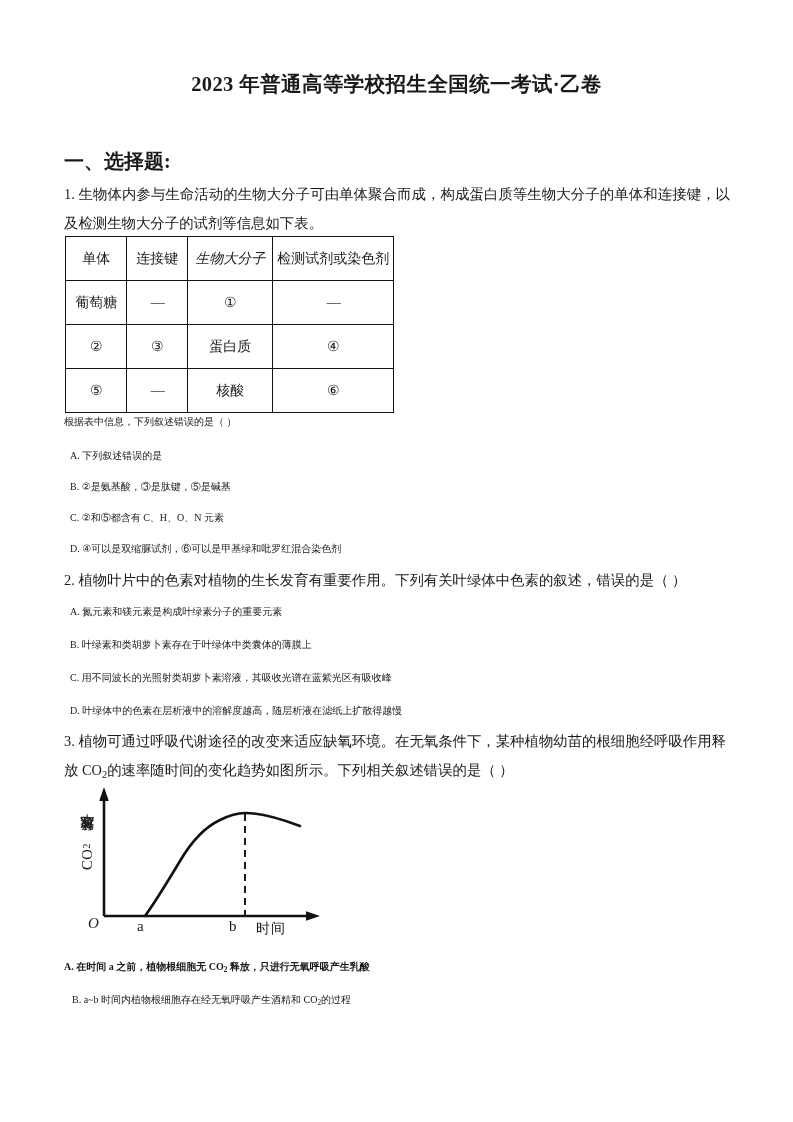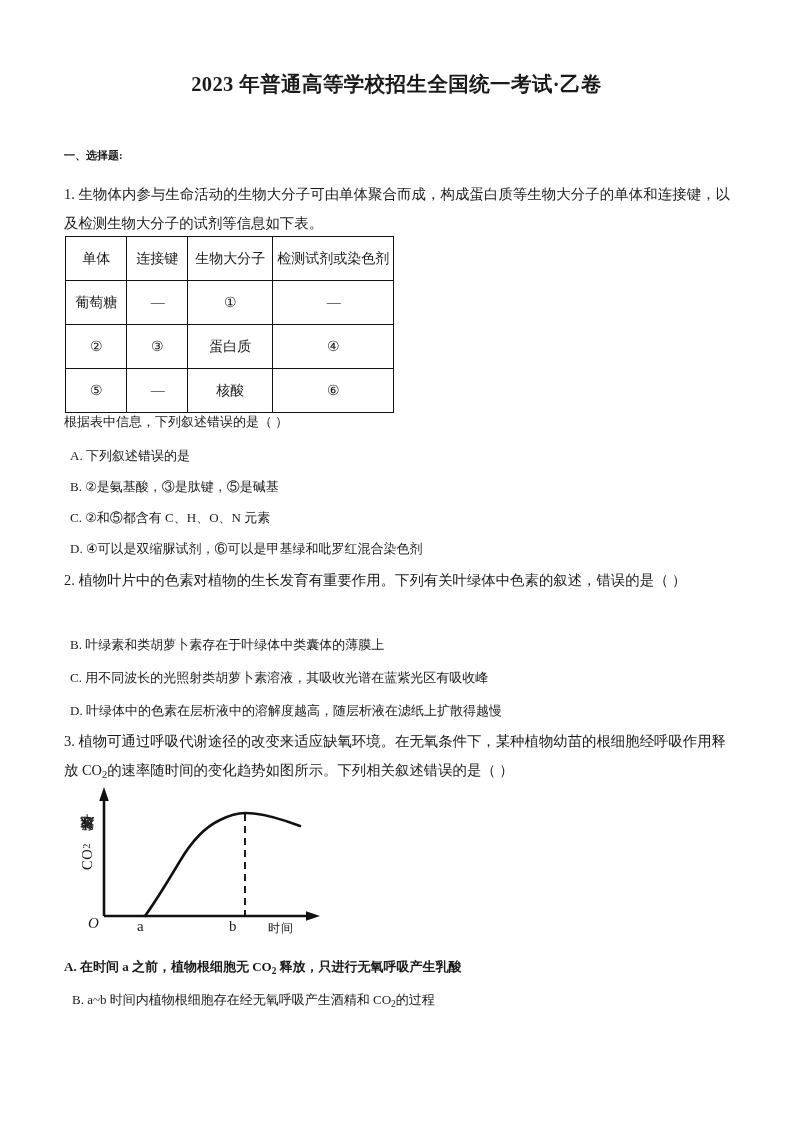--- a/index.html
+++ b/index.html
@@ -44,39 +44,39 @@
     text-indent: 16px;
     margin: 0;
     position: absolute;
     top: 110px;
     left: 0; right: 0;
   }
   .section-heading {
     position: absolute;
     top: 148px;
     left: 64px;
-    font-size: 11px;
+    font-size: 20px;
     font-weight: bold;
   }
 
   
   .qtext {
     position: absolute;
     left: 64px;
     width: 666px;
     font-size: 14.4px;
     line-height: 29px;
     text-align: justify;
     text-justify: inter-ideograph;
   }
   .opt {
     position: absolute;
     left: 70px;
     width: 660px;
-    font-size: 13px;
+    font-size: 10px;
     line-height: 27px;
     white-space: nowrap;
   }
   sub { font-size: 0.72em; vertical-align: -0.28em; }
 
   
   .bio-table {
     position: absolute;
     left: 65px;
     top: 236px;
@@ -88,21 +88,21 @@
   .bio-table td, .bio-table th {
     border: 1px solid #121212;
     text-align: center;
     vertical-align: middle;
     height: 43px;
     font-weight: normal;
     padding: 0 2px;
   }
   .bio-table .col-a { width: 60px; }
   .bio-table .col-b { width: 59px; }
-  .bio-table .col-c { width: 86px; }
+  .bio-table .col-c { width: 86px; font-style: italic; }
   .bio-table .col-d { width: 124px; }
   .dash { color: #3a3a3a; letter-spacing: -1px; }
 
   
   .figure {
     position: absolute;
     left: 64px;
     top: 783px;
     width: 320px;
     height: 165px;
@@ -137,23 +137,23 @@
     font-size: 15px;
   }
   .tick-b {
     position: absolute;
     left: 229px;
     top: 918px;
     font-size: 15px;
   }
   .xlab {
     position: absolute;
-    left: 268px;
+    left: 256px;
     top: 920px;
-    font-size: 12px;
+    font-size: 14px;
     letter-spacing: 1px;
   }
 </style>
 </head>
 <body>
 
 <div class="page">
 
   <div class="doc-title">2023 年普通高等学校招生全国统一考试·乙卷</div>
   <div class="section-heading">一、选择题:</div>
@@ -191,20 +191,21 @@
     </tbody>
   </table>
 
   <div class="opt" style="top:408px;left:64px;">根据表中信息，下列叙述错误的是（     ）</div>
   <div class="opt" style="top:442px;">A. 下列叙述错误的是</div>
   <div class="opt" style="top:473px;">B. ②是氨基酸，③是肽键，⑤是碱基</div>
   <div class="opt" style="top:504px;">C. ②和⑤都含有 C、H、O、N 元素</div>
   <div class="opt" style="top:535px;">D. ④可以是双缩脲试剂，⑥可以是甲基绿和吡罗红混合染色剂</div>
 
   <div class="qtext" style="top:566px;white-space:nowrap;">2. 植物叶片中的色素对植物的生长发育有重要作用。下列有关叶绿体中色素的叙述，错误的是（     ）</div>
+  <div class="opt" style="top:598px;">A. 氮元素和镁元素是构成叶绿素分子的重要元素</div>
   <div class="opt" style="top:631px;">B. 叶绿素和类胡萝卜素存在于叶绿体中类囊体的薄膜上</div>
   <div class="opt" style="top:664px;">C. 用不同波长的光照射类胡萝卜素溶液，其吸收光谱在蓝紫光区有吸收峰</div>
   <div class="opt" style="top:697px;">D. 叶绿体中的色素在层析液中的溶解度越高，随层析液在滤纸上扩散得越慢</div>
 
   <div class="qtext" style="top:727px;white-space:nowrap;">3. 植物可通过呼吸代谢途径的改变来适应缺氧环境。在无氧条件下，某种植物幼苗的根细胞经呼吸作用释</div>
   <div class="qtext" style="top:756px;white-space:nowrap;"><span>放 CO</span><sub>2</sub><span>的速率随时间的变化趋势如图所示。下列相关叙述错误的是（     ）</span></div>
 
   <div class="ylab"><span>CO</span><span class="sub2">2</span><span>释放速率</span></div>
 
   <div class="figure">

